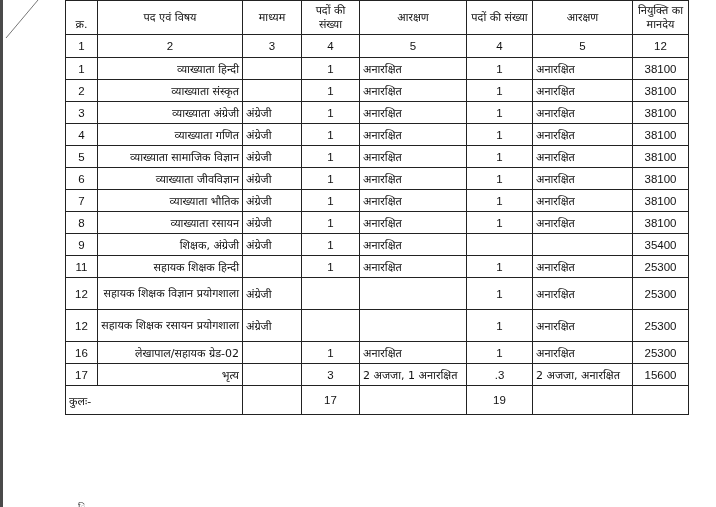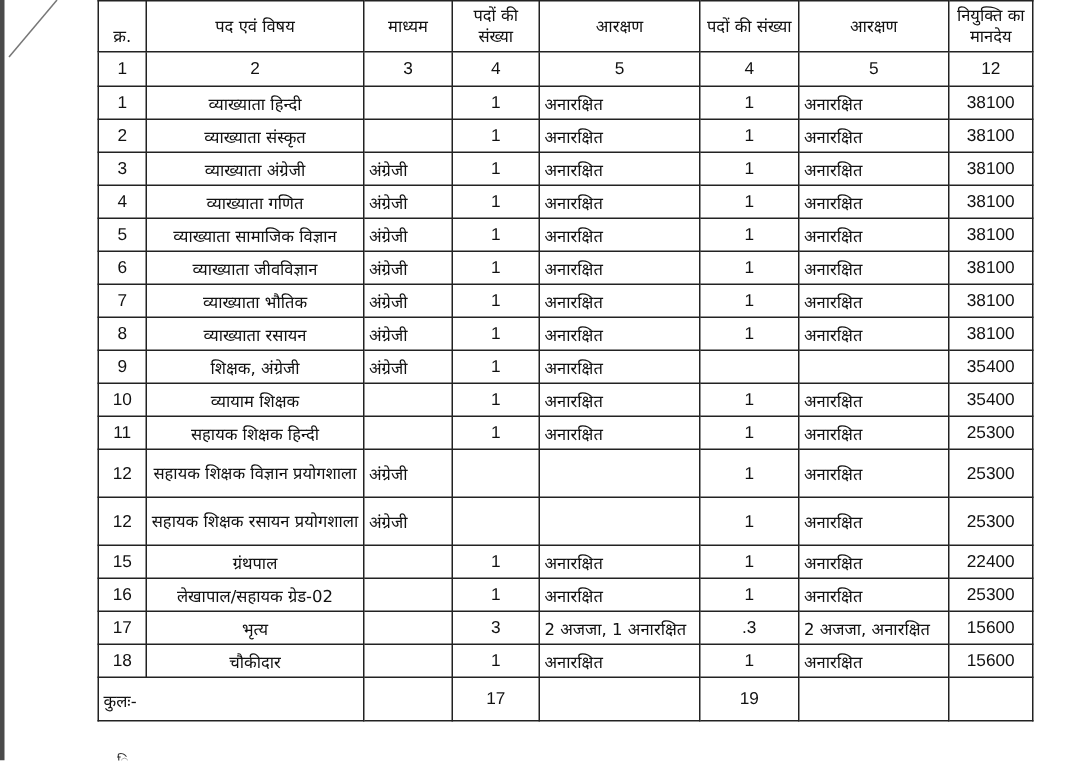--- a/index.html
+++ b/index.html
@@ -41,21 +41,21 @@
       overflow: hidden;
       white-space: nowrap;
       font-weight: normal;
     }
     .doc-table th {
       text-align: center;
       line-height: 14px;
       font-size: 11px;
     }
     .c { text-align: left; }
-    .l { text-align: center; }
+    .l { text-align: right; }
     .num { text-align: center; font-family: "Liberation Sans", sans-serif; font-size: 11.5px; }
     .bold { font-weight: bold; }
     tr.head { height: 34px; }
     tr.idx { height: 23px; }
     tr.r { height: 22px; }
     tr.r2 { height: 32px; }
     tr.tot { height: 29px; }
     .wrap { white-space: normal !important; line-height: 14px; }
     .stub {
       position: absolute;
@@ -191,30 +191,20 @@
       <td class="num">9</td>
       <td class="l">शिक्षक, अंग्रेजी</td>
       <td class="c">अंग्रेजी</td>
       <td class="num">1</td>
       <td class="c">अनारक्षित</td>
       <td class="num"></td>
       <td class="c"></td>
       <td class="num">35400</td>
     </tr>
     <tr class="r">
-      <td class="num">10</td>
-      <td class="l">व्यायाम शिक्षक</td>
-      <td class="c"></td>
-      <td class="num">1</td>
-      <td class="c">अनारक्षित</td>
-      <td class="num">1</td>
-      <td class="c">अनारक्षित</td>
-      <td class="num">35400</td>
-    </tr>
-    <tr class="r">
       <td class="num">11</td>
       <td class="l">सहायक शिक्षक हिन्दी</td>
       <td class="c"></td>
       <td class="num">1</td>
       <td class="c">अनारक्षित</td>
       <td class="num">1</td>
       <td class="c">अनारक्षित</td>
       <td class="num">25300</td>
     </tr>
     <tr class="r2">
@@ -229,30 +219,20 @@
     </tr>
     <tr class="r2">
       <td class="num">12</td>
       <td class="l wrap">सहायक शिक्षक रसायन प्रयोगशाला</td>
       <td class="c">अंग्रेजी</td>
       <td class="num"></td>
       <td class="c"></td>
       <td class="num">1</td>
       <td class="c">अनारक्षित</td>
       <td class="num">25300</td>
-    </tr>
-    <tr class="r">
-      <td class="num">15</td>
-      <td class="l">ग्रंथपाल</td>
-      <td class="c"></td>
-      <td class="num">1</td>
-      <td class="c">अनारक्षित</td>
-      <td class="num">1</td>
-      <td class="c">अनारक्षित</td>
-      <td class="num">22400</td>
     </tr>
     <tr class="r">
       <td class="num">16</td>
       <td class="l">लेखापाल/सहायक ग्रेड-02</td>
       <td class="c"></td>
       <td class="num">1</td>
       <td class="c">अनारक्षित</td>
       <td class="num">1</td>
       <td class="c">अनारक्षित</td>
       <td class="num">25300</td>
@@ -260,30 +240,20 @@
     <tr class="r">
       <td class="num">17</td>
       <td class="l">भृत्य</td>
       <td class="c"></td>
       <td class="num">3</td>
       <td class="c">2 अजजा, 1 अनारक्षित</td>
       <td class="num">.3</td>
       <td class="c">2 अजजा,   अनारक्षित</td>
       <td class="num">15600</td>
     </tr>
-    <tr class="r">
-      <td class="num">18</td>
-      <td class="l">चौकीदार</td>
-      <td class="c"></td>
-      <td class="num">1</td>
-      <td class="c">अनारक्षित</td>
-      <td class="num">1</td>
-      <td class="c">अनारक्षित</td>
-      <td class="num">15600</td>
-    </tr>
 
     <tr class="tot">
       <td class="c" colspan="2">कुलः-</td>
       <td></td>
       <td class="num bold">17</td>
       <td></td>
       <td class="num bold">19</td>
       <td></td>
       <td></td>
     </tr>

